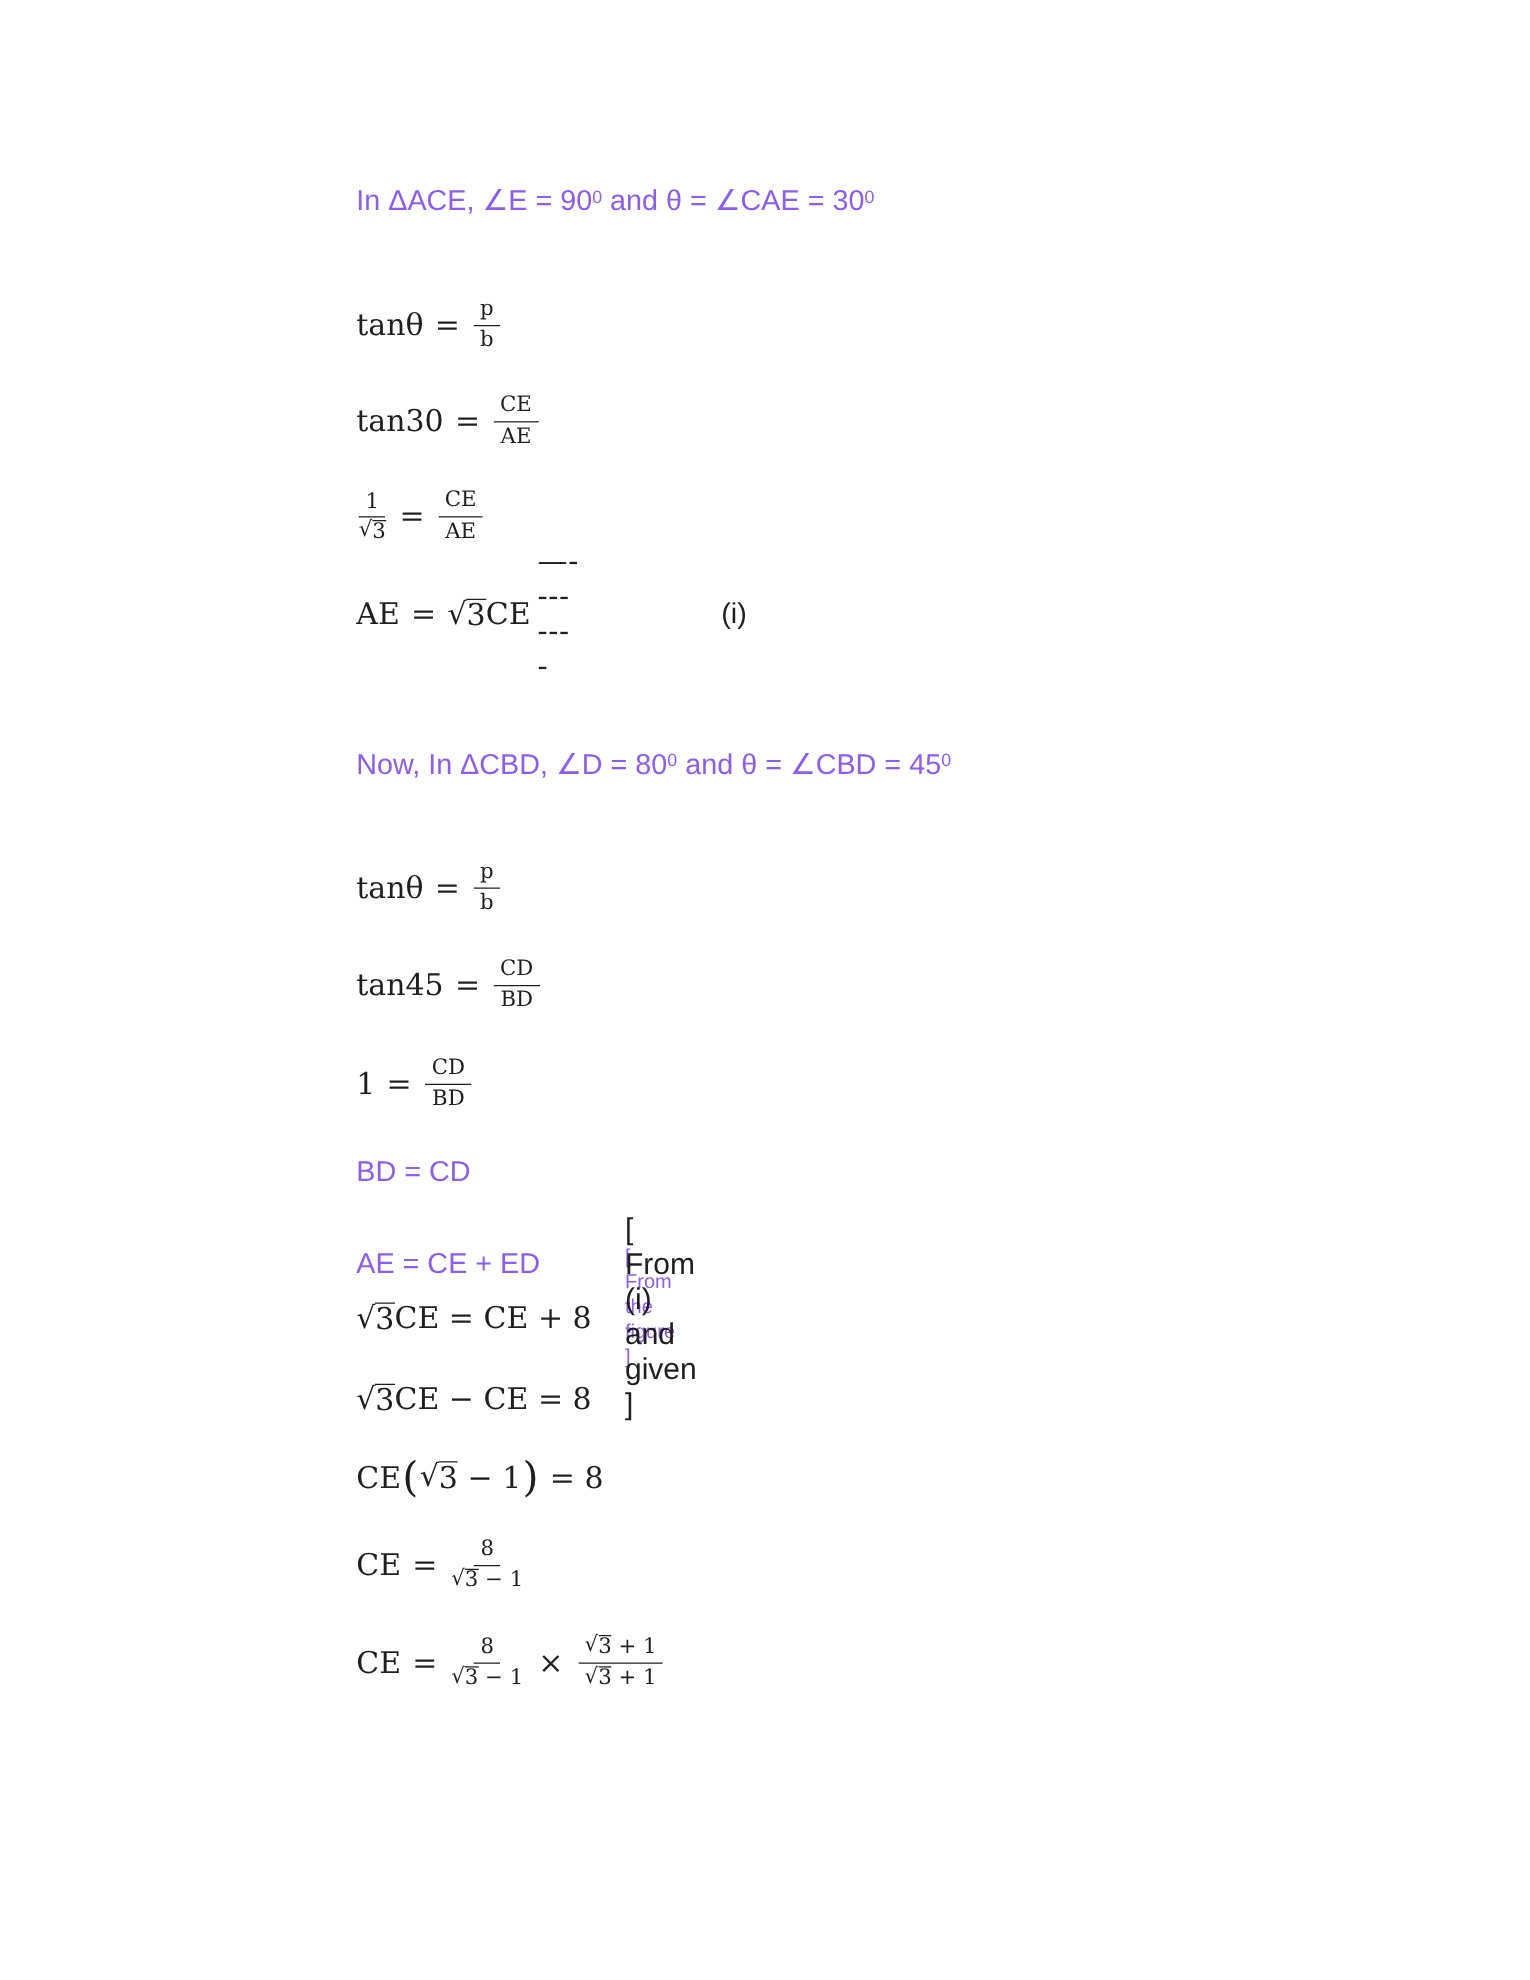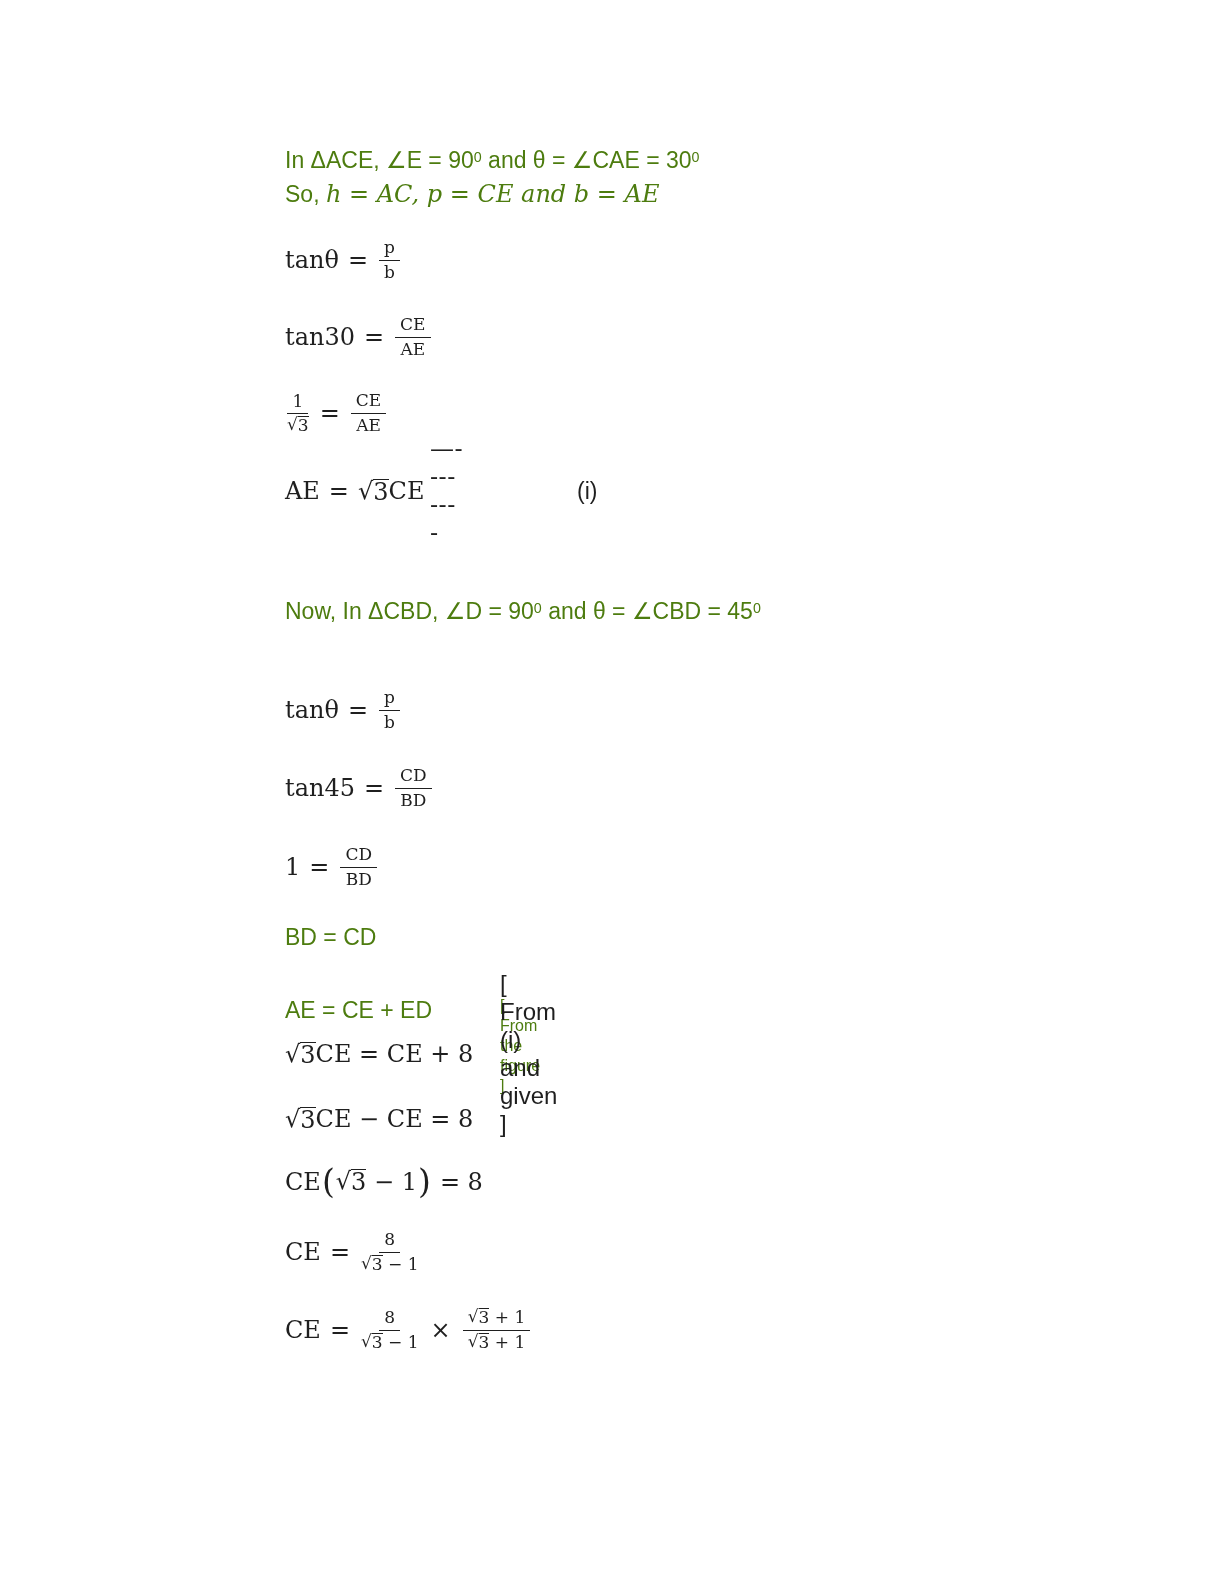--- a/index.html
+++ b/index.html
@@ -18,21 +18,21 @@
   .line {
     position: absolute;
     left: 285px;
   }
   .line span { white-space: pre-wrap; }
   
   .sans {
     font-family: "Liberation Sans", "DejaVu Sans", sans-serif;
     font-size: 23px;
     line-height: 1.25;
-    color: #4d7c0f;
+    color: #8b5cf6;
   }
   .eq {
     display: flex;
     align-items: center;
     font-family: "DejaVu Serif", "Liberation Serif", serif;
     font-size: 24px;
   }
   .it { }
   .up { font-style: normal; }
   .math-inline {
@@ -120,23 +120,20 @@
 </style>
 </head>
 <body>
 
 <div class="page">
 
   <div class="line sans" style="top:146px">
     <span>In ΔACE, ∠E = 90</span><span class="sup">0</span><span> and θ = ∠CAE = 30</span><span class="sup">0</span>
   </div>
 
-  <div class="line sans" style="top:179px">
-    <span>So, </span><span class="math-inline">h = AC, p = CE and b = AE</span>
-  </div>
 
   <div class="line eq" style="top:238px">
     <span class="it">tan</span>
       <span class="up">θ</span>
     <span class="rel">=</span>
     <span class="frac">
       <span class="num it">p</span>
       <span class="den it">b</span>
     </span>
   </div>
@@ -172,21 +169,21 @@
     <span class="rel">=</span>
     <span class="sqrt">
       <span class="sqrt-sign">√</span><span class="radicand up">3</span>
     </span>
     <span class="it">CE</span>
     <span class="dashes">—--------</span>
     <span class="eq-label">(i)</span>
   </div>
 
   <div class="line sans" style="top:597px">
-    <span>Now, In ΔCBD, ∠D = 90</span><span class="sup">0</span><span> and θ = ∠CBD = 45</span><span class="sup">0</span>
+    <span>Now, In ΔCBD, ∠D = 80</span><span class="sup">0</span><span> and θ = ∠CBD = 45</span><span class="sup">0</span>
   </div>
 
 
   <div class="line eq" style="top:688px">
     <span class="it">tan</span>
       <span class="up">θ</span>
     <span class="rel">=</span>
     <span class="frac">
       <span class="num it">p</span>
       <span class="den it">b</span>

